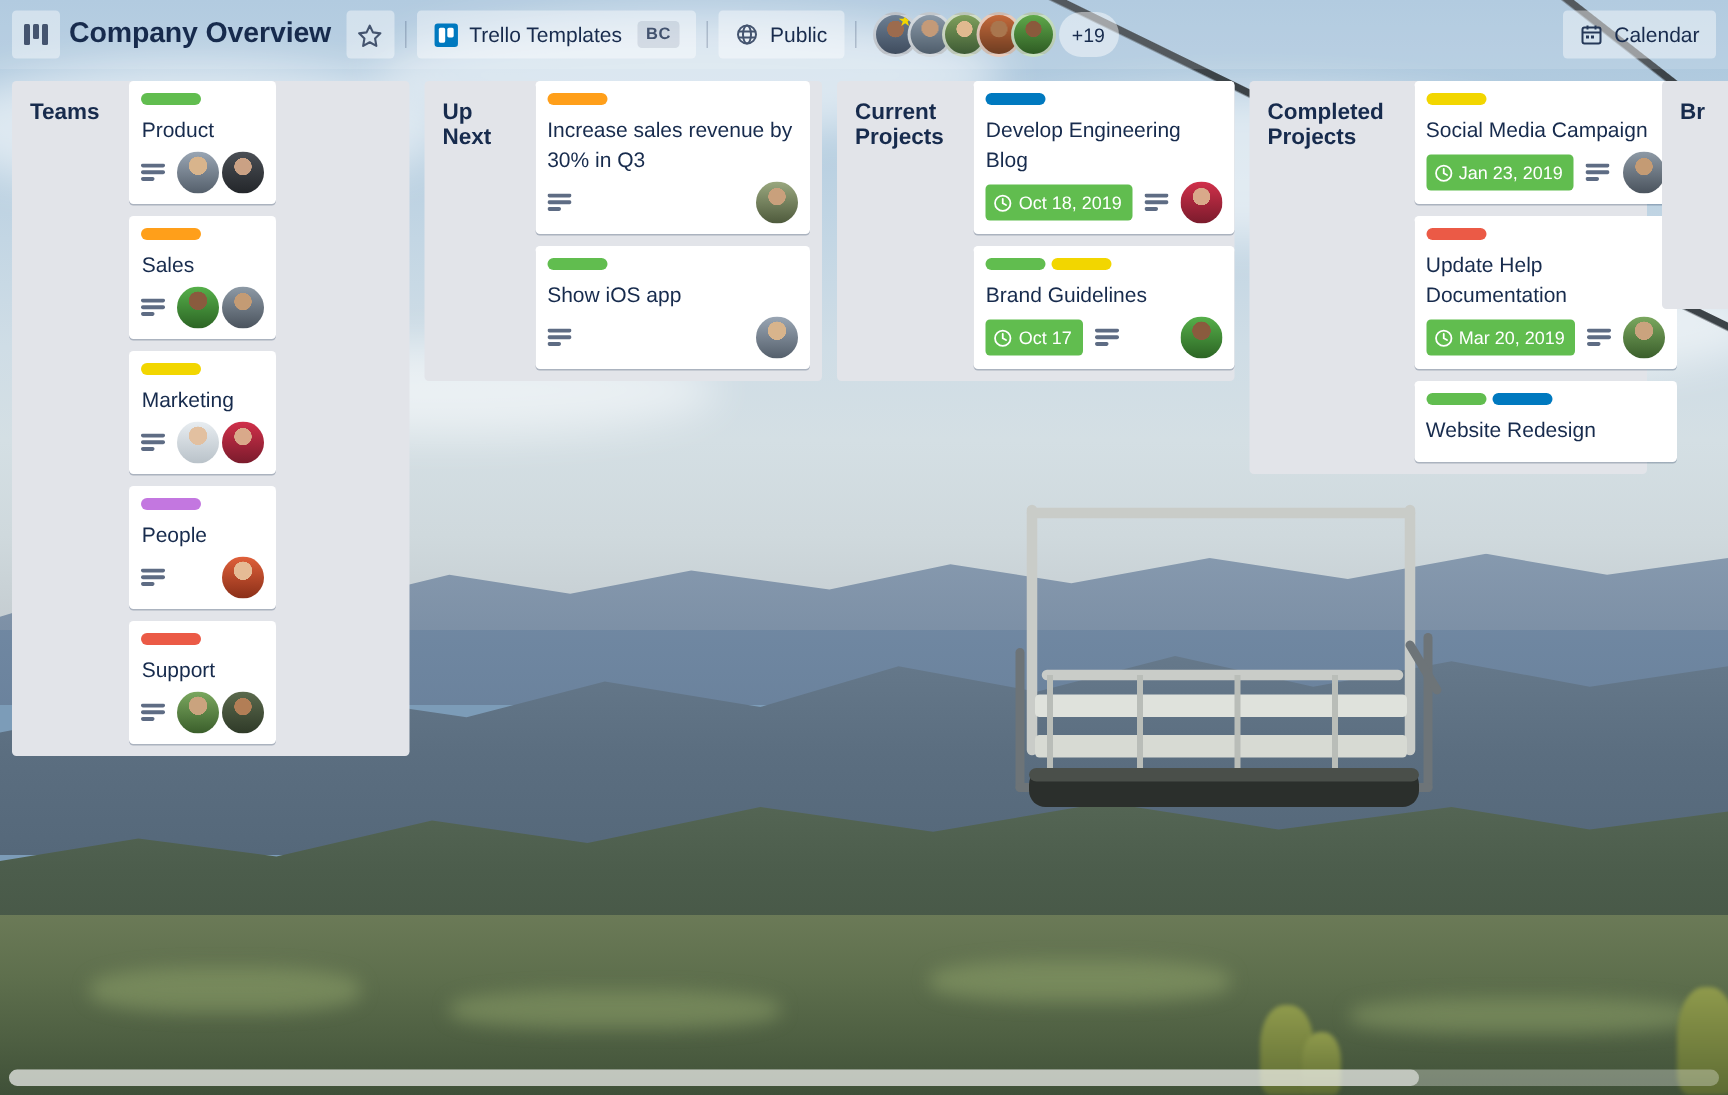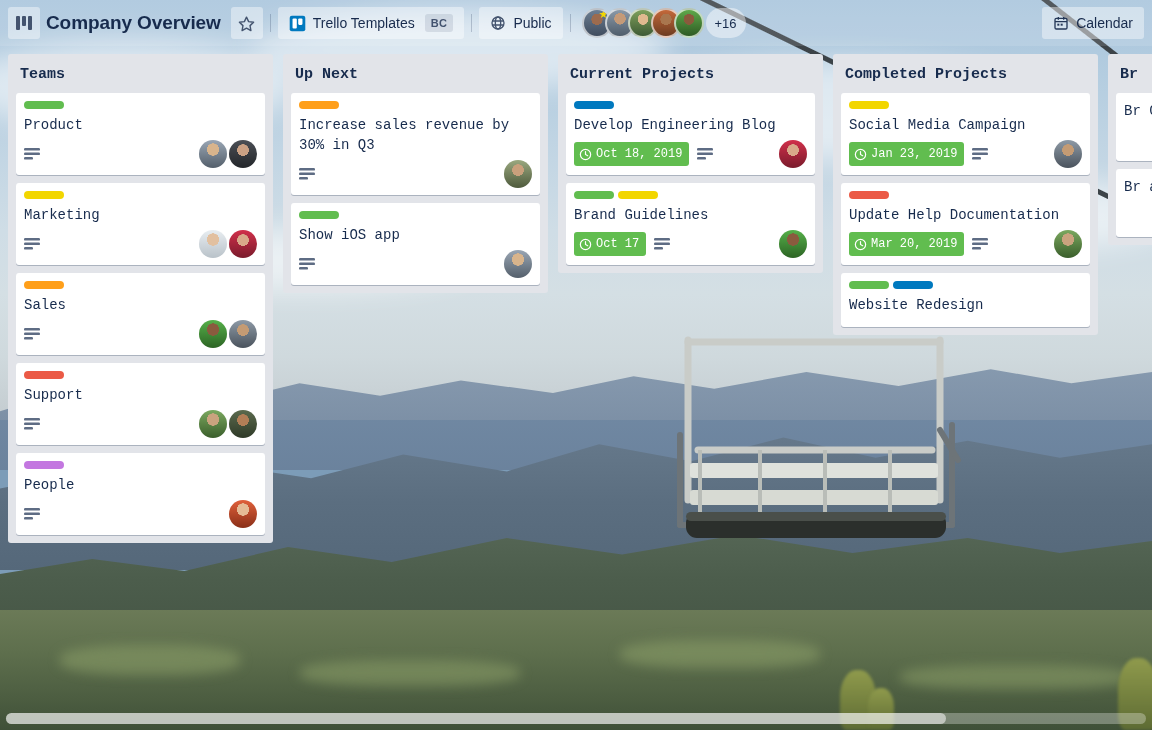--- a/index.html
+++ b/index.html
@@ -114,21 +114,21 @@
 
   
   #board {
     position:absolute; left:0; top:46px; width:1152px; height:660px;
     z-index:5; display:flex; align-items:flex-start;
     gap:10px; padding:8px 0 0 8px; overflow:hidden;
   }
   .list {
     width:265px; flex:none; background:#e2e4e9;
     border-radius:3px; padding:0 0 8px 0;
-    max-height:620px; display:flex; flex-direction:column;font-family:Liberation Mono, monospace;
+    max-height:620px; display:flex; 
   }
   .list-header {
     padding:12px 12px 10px 12px; font-size:15px; font-weight:bold;
     color:#172b4d; cursor:pointer;
   }
   .cards { padding: 0 8px; display:flex; flex-direction:column; gap:8px; }
 
   .card {
     background:#fff; border-radius:3px; padding:8px 8px 6px 8px;
     box-shadow: 0 1px 0 rgba(9,30,66,0.25); cursor:pointer;
@@ -272,21 +272,21 @@
   <div class="hsep"></div>
 
   <div class="members">
     <div class="mav" style="background:radial-gradient(circle at 50% 36%,#9c6b4e 0 26%,transparent 27%),linear-gradient(180deg,#6d7f93,#3f4c5e);">
       <span class="admin-star">★</span>
     </div>
     <div class="mav" style="background:radial-gradient(circle at 50% 34%,#c49a78 0 26%,transparent 27%),linear-gradient(180deg,#8a99a8,#4f5d6b);"></div>
     <div class="mav" style="background:radial-gradient(circle at 50% 36%,#e0b98f 0 25%,transparent 26%),linear-gradient(180deg,#7fa05c,#3d5a34);"></div>
     <div class="mav" style="background:radial-gradient(circle at 50% 36%,#a9764e 0 26%,transparent 27%),linear-gradient(180deg,#c4693a,#6d3c21);"></div>
     <div class="mav" style="background:radial-gradient(circle at 50% 36%,#8a5a3c 0 25%,transparent 26%),linear-gradient(180deg,#5fa84a,#2e5b23);"></div>
-    <div class="plus-badge">+16</div>
+    <div class="plus-badge">+19</div>
   </div>
 
   <div class="spacer"></div>
 
   <div class="hbtn">
     <svg width="16" height="16" viewBox="0 0 24 24" fill="none" stroke="#253858" stroke-width="2">
       <rect x="3" y="5" width="18" height="16" rx="2"></rect>
       <path d="M3 10h18M8 3v4M16 3v4"></path>
       <rect x="6.5" y="13" width="3" height="3" fill="#253858" stroke="none"></rect>
       <rect x="11.5" y="13" width="3" height="3" fill="#253858" stroke="none"></rect>
@@ -312,82 +312,82 @@
               <rect x="0" y="9" width="9" height="2.6" rx="1.2" fill="#5e6c84"></rect>
             </svg>
             <div class="right">
               <div class="cav" style="background: radial-gradient(circle at 50% 34%, rgb(216, 180, 140) 0px, rgb(216, 180, 140) 26%, transparent 27%), linear-gradient(rgb(154, 166, 180), rgb(84, 95, 107));"></div>
               <div class="cav" style="background: radial-gradient(circle at 50% 36%, rgb(202, 161, 132) 0px, rgb(202, 161, 132) 25%, transparent 26%), linear-gradient(rgb(75, 79, 85), rgb(35, 38, 42));"></div>
             </div>
           </div>
         </div>
         <div class="card">
           <div class="labels">
+            <div class="label-chip" style="background: rgb(255, 159, 26);"></div>
+          </div>
+          <div class="card-title">Sales</div>
+          <div class="badges">
+            <svg width="16" height="12" viewBox="0 0 16 12">
+              <rect x="0" y="0" width="16" height="2.6" rx="1.2" fill="#5e6c84"></rect>
+              <rect x="0" y="4.5" width="16" height="2.6" rx="1.2" fill="#5e6c84"></rect>
+              <rect x="0" y="9" width="9" height="2.6" rx="1.2" fill="#5e6c84"></rect>
+            </svg>
+            <div class="right">
+              <div class="cav" style="background: radial-gradient(circle at 50% 34%, rgb(138, 91, 62) 0px, rgb(138, 91, 62) 26%, transparent 27%), linear-gradient(rgb(86, 176, 74), rgb(44, 100, 36));"></div>
+              <div class="cav" style="background: radial-gradient(circle at 50% 36%, rgb(196, 155, 116) 0px, rgb(196, 155, 116) 25%, transparent 26%), linear-gradient(rgb(142, 154, 166), rgb(74, 83, 93));"></div>
+            </div>
+          </div>
+        </div>
+        <div class="card">
+          <div class="labels">
             <div class="label-chip" style="background: rgb(242, 214, 0);"></div>
           </div>
           <div class="card-title">Marketing</div>
           <div class="badges">
             <svg width="16" height="12" viewBox="0 0 16 12">
               <rect x="0" y="0" width="16" height="2.6" rx="1.2" fill="#5e6c84"></rect>
               <rect x="0" y="4.5" width="16" height="2.6" rx="1.2" fill="#5e6c84"></rect>
               <rect x="0" y="9" width="9" height="2.6" rx="1.2" fill="#5e6c84"></rect>
             </svg>
             <div class="right">
               <div class="cav" style="background: radial-gradient(circle at 50% 34%, rgb(226, 192, 160) 0px, rgb(226, 192, 160) 26%, transparent 27%), linear-gradient(rgb(232, 237, 241), rgb(185, 194, 201));"></div>
               <div class="cav" style="background: radial-gradient(circle at 50% 36%, rgb(217, 169, 138) 0px, rgb(217, 169, 138) 25%, transparent 26%), linear-gradient(rgb(209, 48, 74), rgb(122, 27, 44));"></div>
             </div>
           </div>
         </div>
         <div class="card">
           <div class="labels">
-            <div class="label-chip" style="background: rgb(255, 159, 26);"></div>
-          </div>
-          <div class="card-title">Sales</div>
-          <div class="badges">
-            <svg width="16" height="12" viewBox="0 0 16 12">
-              <rect x="0" y="0" width="16" height="2.6" rx="1.2" fill="#5e6c84"></rect>
-              <rect x="0" y="4.5" width="16" height="2.6" rx="1.2" fill="#5e6c84"></rect>
-              <rect x="0" y="9" width="9" height="2.6" rx="1.2" fill="#5e6c84"></rect>
-            </svg>
-            <div class="right">
-              <div class="cav" style="background: radial-gradient(circle at 50% 34%, rgb(138, 91, 62) 0px, rgb(138, 91, 62) 26%, transparent 27%), linear-gradient(rgb(86, 176, 74), rgb(44, 100, 36));"></div>
-              <div class="cav" style="background: radial-gradient(circle at 50% 36%, rgb(196, 155, 116) 0px, rgb(196, 155, 116) 25%, transparent 26%), linear-gradient(rgb(142, 154, 166), rgb(74, 83, 93));"></div>
+            <div class="label-chip" style="background: rgb(195, 119, 224);"></div>
+          </div>
+          <div class="card-title">People</div>
+          <div class="badges">
+            <svg width="16" height="12" viewBox="0 0 16 12">
+              <rect x="0" y="0" width="16" height="2.6" rx="1.2" fill="#5e6c84"></rect>
+              <rect x="0" y="4.5" width="16" height="2.6" rx="1.2" fill="#5e6c84"></rect>
+              <rect x="0" y="9" width="9" height="2.6" rx="1.2" fill="#5e6c84"></rect>
+            </svg>
+            <div class="right">
+              <div class="cav" style="background: radial-gradient(circle at 50% 34%, rgb(229, 187, 149) 0px, rgb(229, 187, 149) 26%, transparent 27%), linear-gradient(rgb(224, 96, 58), rgb(138, 47, 24));"></div>
             </div>
           </div>
         </div>
         <div class="card">
           <div class="labels">
             <div class="label-chip" style="background: rgb(235, 90, 70);"></div>
           </div>
           <div class="card-title">Support</div>
           <div class="badges">
             <svg width="16" height="12" viewBox="0 0 16 12">
               <rect x="0" y="0" width="16" height="2.6" rx="1.2" fill="#5e6c84"></rect>
               <rect x="0" y="4.5" width="16" height="2.6" rx="1.2" fill="#5e6c84"></rect>
               <rect x="0" y="9" width="9" height="2.6" rx="1.2" fill="#5e6c84"></rect>
             </svg>
             <div class="right">
               <div class="cav" style="background: radial-gradient(circle at 50% 34%, rgb(202, 163, 126) 0px, rgb(202, 163, 126) 26%, transparent 27%), linear-gradient(rgb(123, 168, 95), rgb(58, 94, 43));"></div>
               <div class="cav" style="background: radial-gradient(circle at 50% 36%, rgb(178, 126, 86) 0px, rgb(178, 126, 86) 25%, transparent 26%), linear-gradient(rgb(91, 106, 77), rgb(47, 58, 40));"></div>
-            </div>
-          </div>
-        </div>
-        <div class="card">
-          <div class="labels">
-            <div class="label-chip" style="background: rgb(195, 119, 224);"></div>
-          </div>
-          <div class="card-title">People</div>
-          <div class="badges">
-            <svg width="16" height="12" viewBox="0 0 16 12">
-              <rect x="0" y="0" width="16" height="2.6" rx="1.2" fill="#5e6c84"></rect>
-              <rect x="0" y="4.5" width="16" height="2.6" rx="1.2" fill="#5e6c84"></rect>
-              <rect x="0" y="9" width="9" height="2.6" rx="1.2" fill="#5e6c84"></rect>
-            </svg>
-            <div class="right">
-              <div class="cav" style="background: radial-gradient(circle at 50% 34%, rgb(229, 187, 149) 0px, rgb(229, 187, 149) 26%, transparent 27%), linear-gradient(rgb(224, 96, 58), rgb(138, 47, 24));"></div>
             </div>
           </div>
         </div>
       </div>
     </div>
     <div class="list">
       <div class="list-header">Up Next</div>
       <div class="cards">
         <div class="card">
           <div class="labels">

